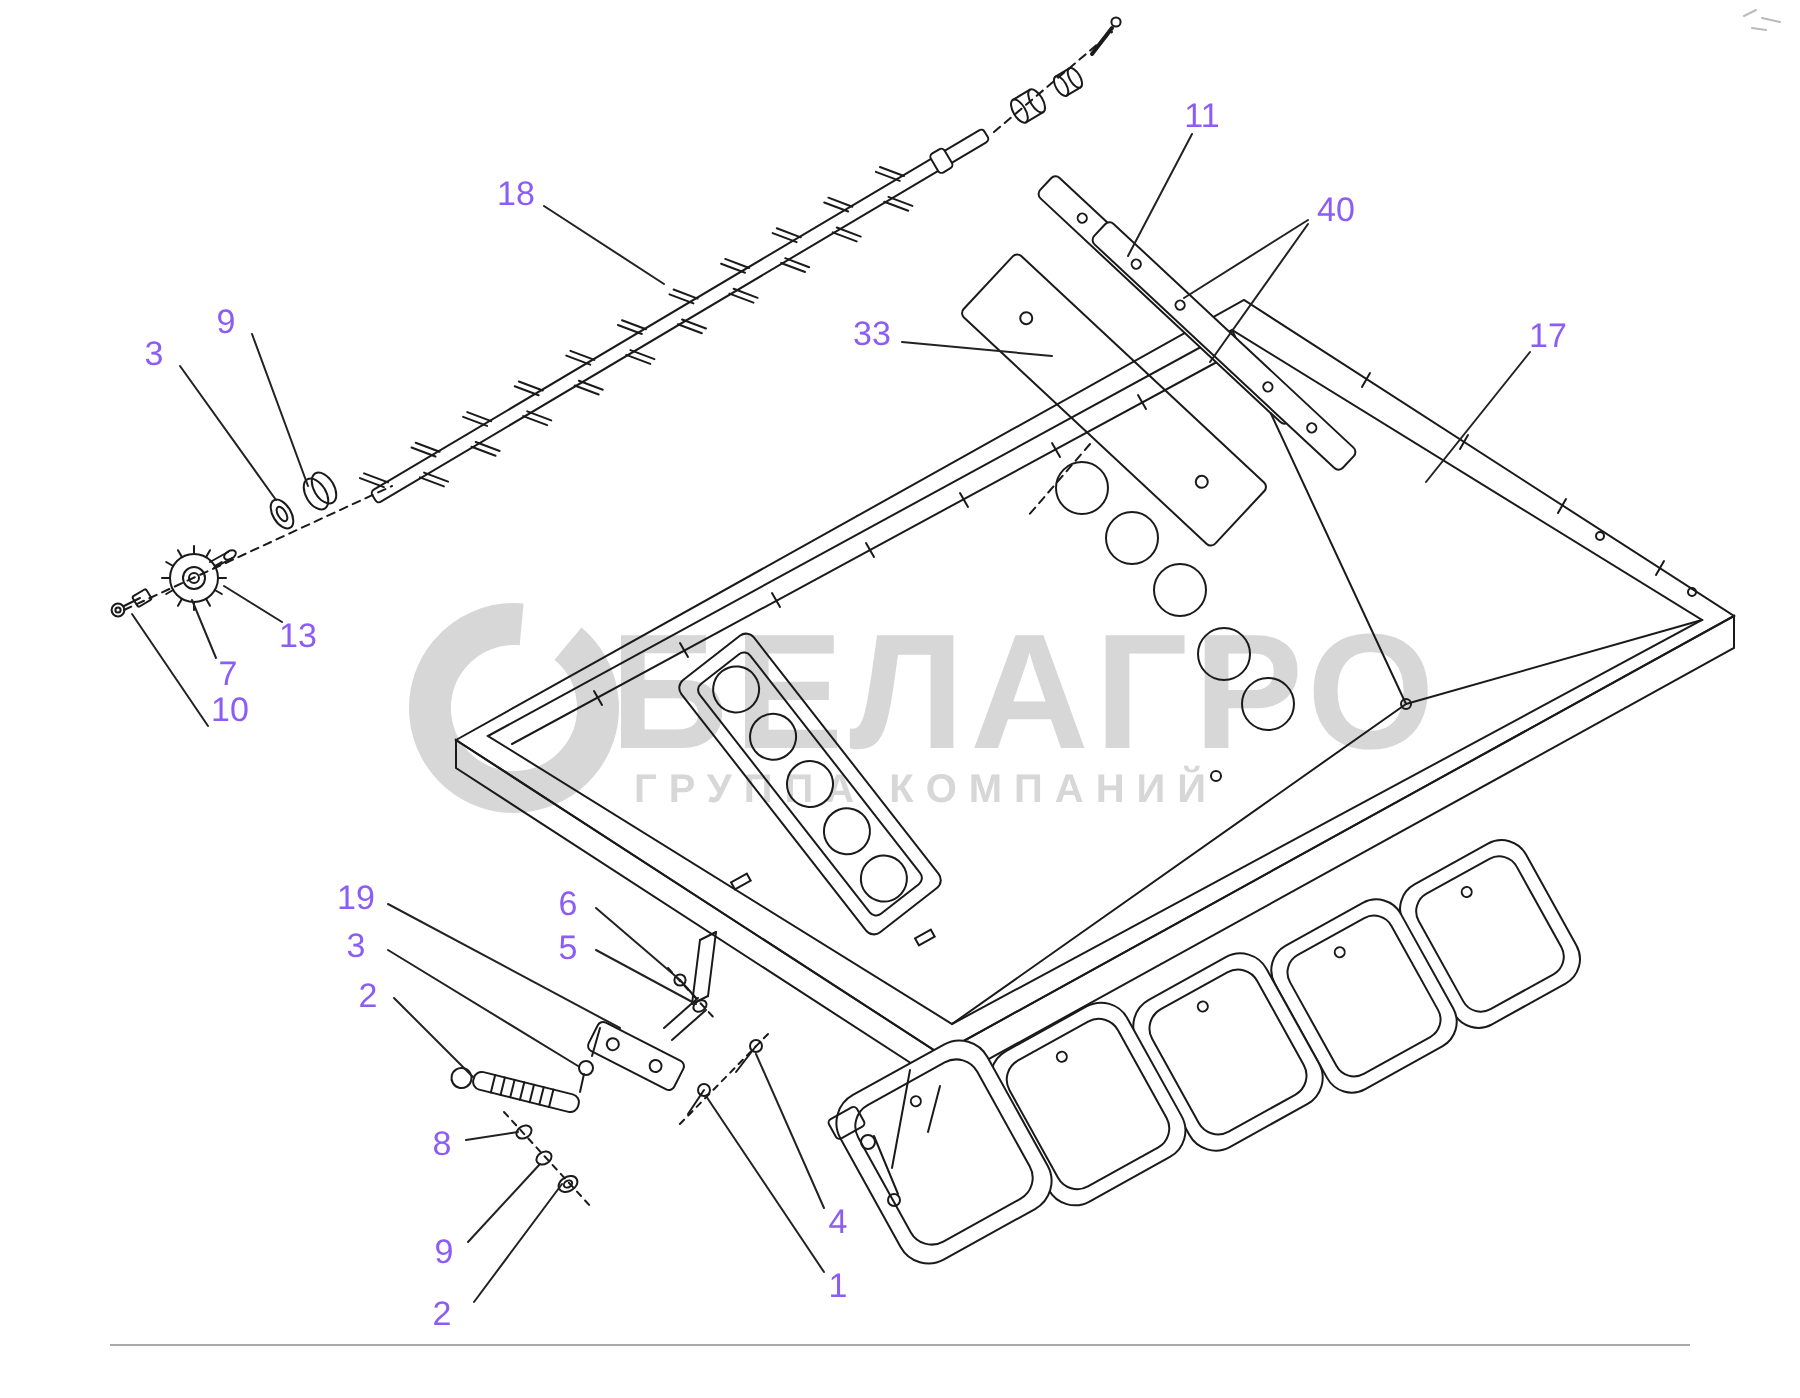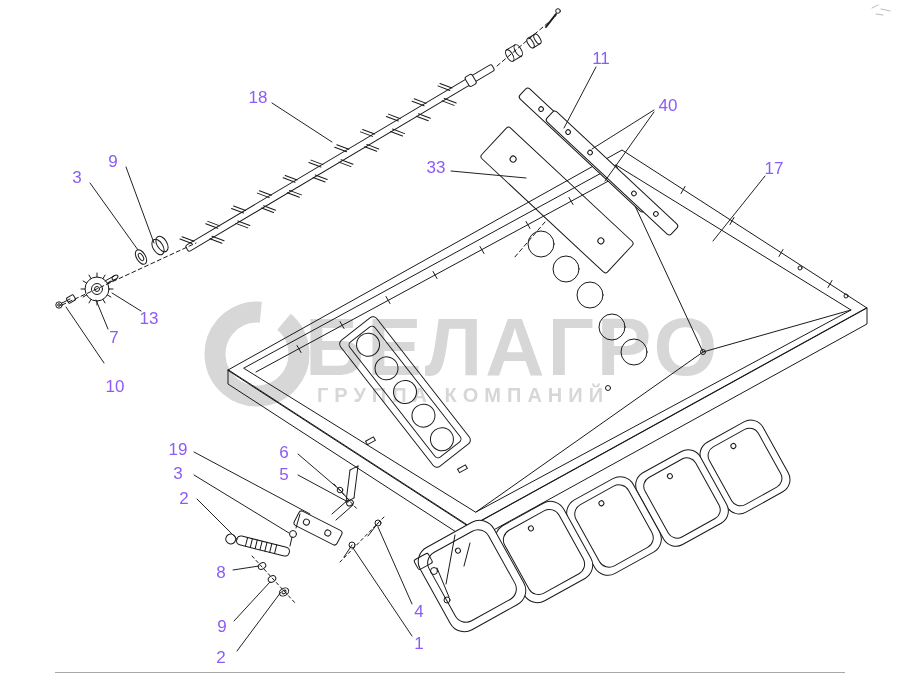--- a/index.html
+++ b/index.html
@@ -314,21 +314,21 @@
 
   <span class="plabel" style="left:258px;top:97px">18</span>
   <span class="plabel" style="left:77px;top:177px">3</span>
   <span class="plabel" style="left:113px;top:161px">9</span>
   <span class="plabel" style="left:601px;top:58px">11</span>
   <span class="plabel" style="left:668px;top:105px">40</span>
   <span class="plabel" style="left:436px;top:167px">33</span>
   <span class="plabel" style="left:774px;top:168px">17</span>
   <span class="plabel" style="left:114px;top:337px">7</span>
   <span class="plabel" style="left:149px;top:318px">13</span>
-  <span class="plabel" style="left:115px;top:386px">10</span>
+  <span class="plabel" style="left:115px;top:355px">10</span>
   <span class="plabel" style="left:178px;top:449px">19</span>
   <span class="plabel" style="left:178px;top:473px">3</span>
   <span class="plabel" style="left:184px;top:498px">2</span>
   <span class="plabel" style="left:284px;top:452px">6</span>
   <span class="plabel" style="left:284px;top:474px">5</span>
   <span class="plabel" style="left:221px;top:572px">8</span>
   <span class="plabel" style="left:222px;top:626px">9</span>
   <span class="plabel" style="left:221px;top:657px">2</span>
   <span class="plabel" style="left:419px;top:611px">4</span>
   <span class="plabel" style="left:419px;top:643px">1</span>

